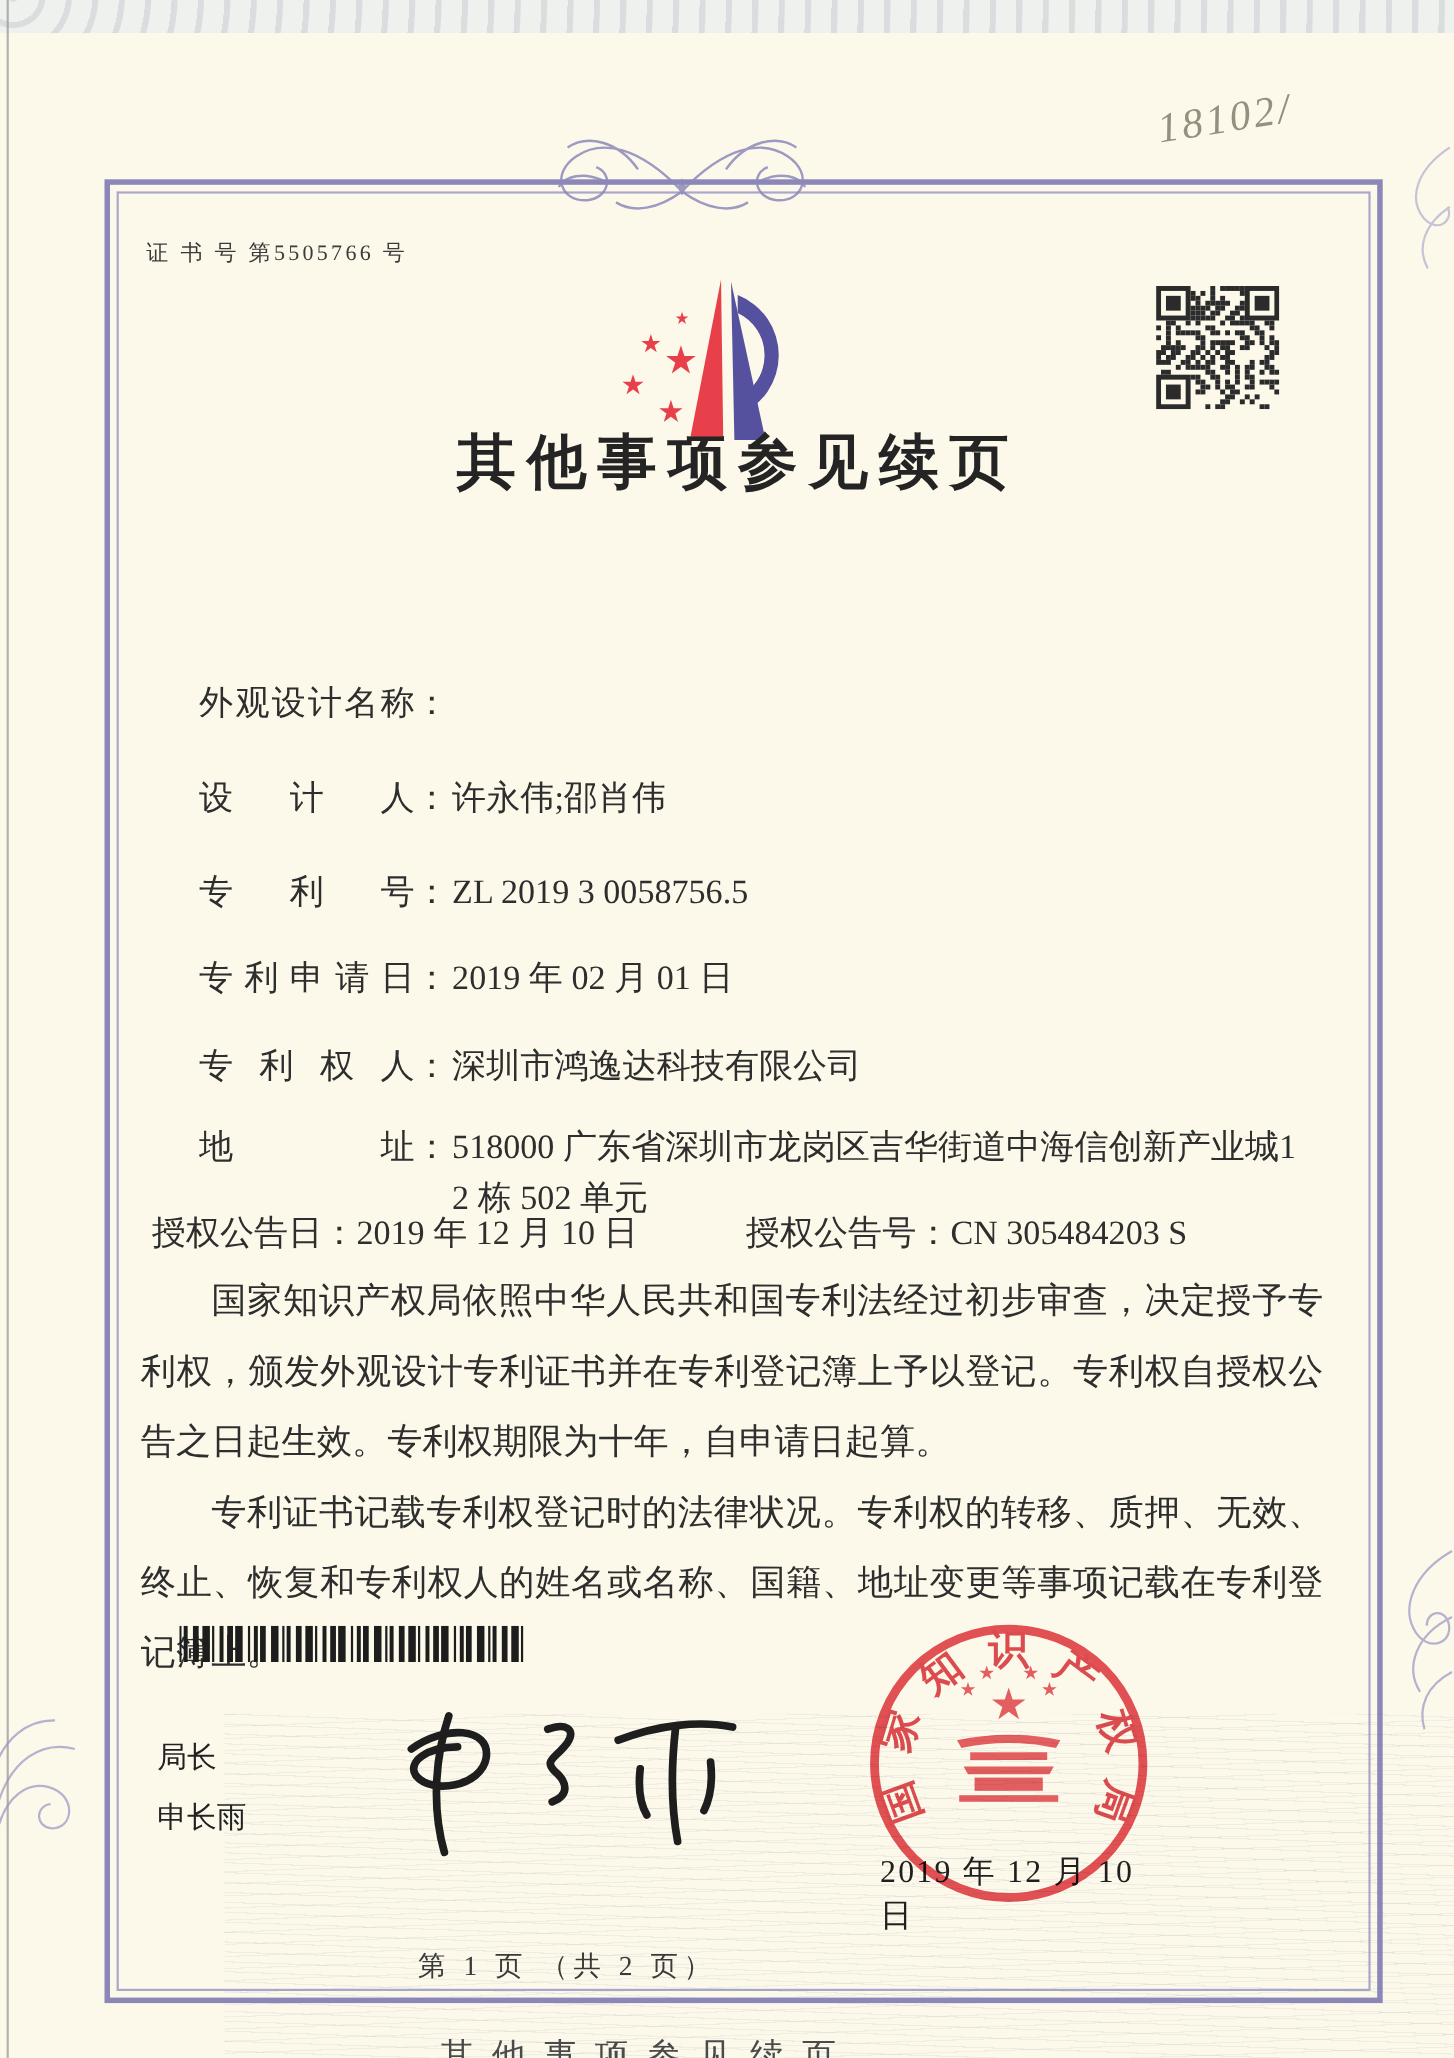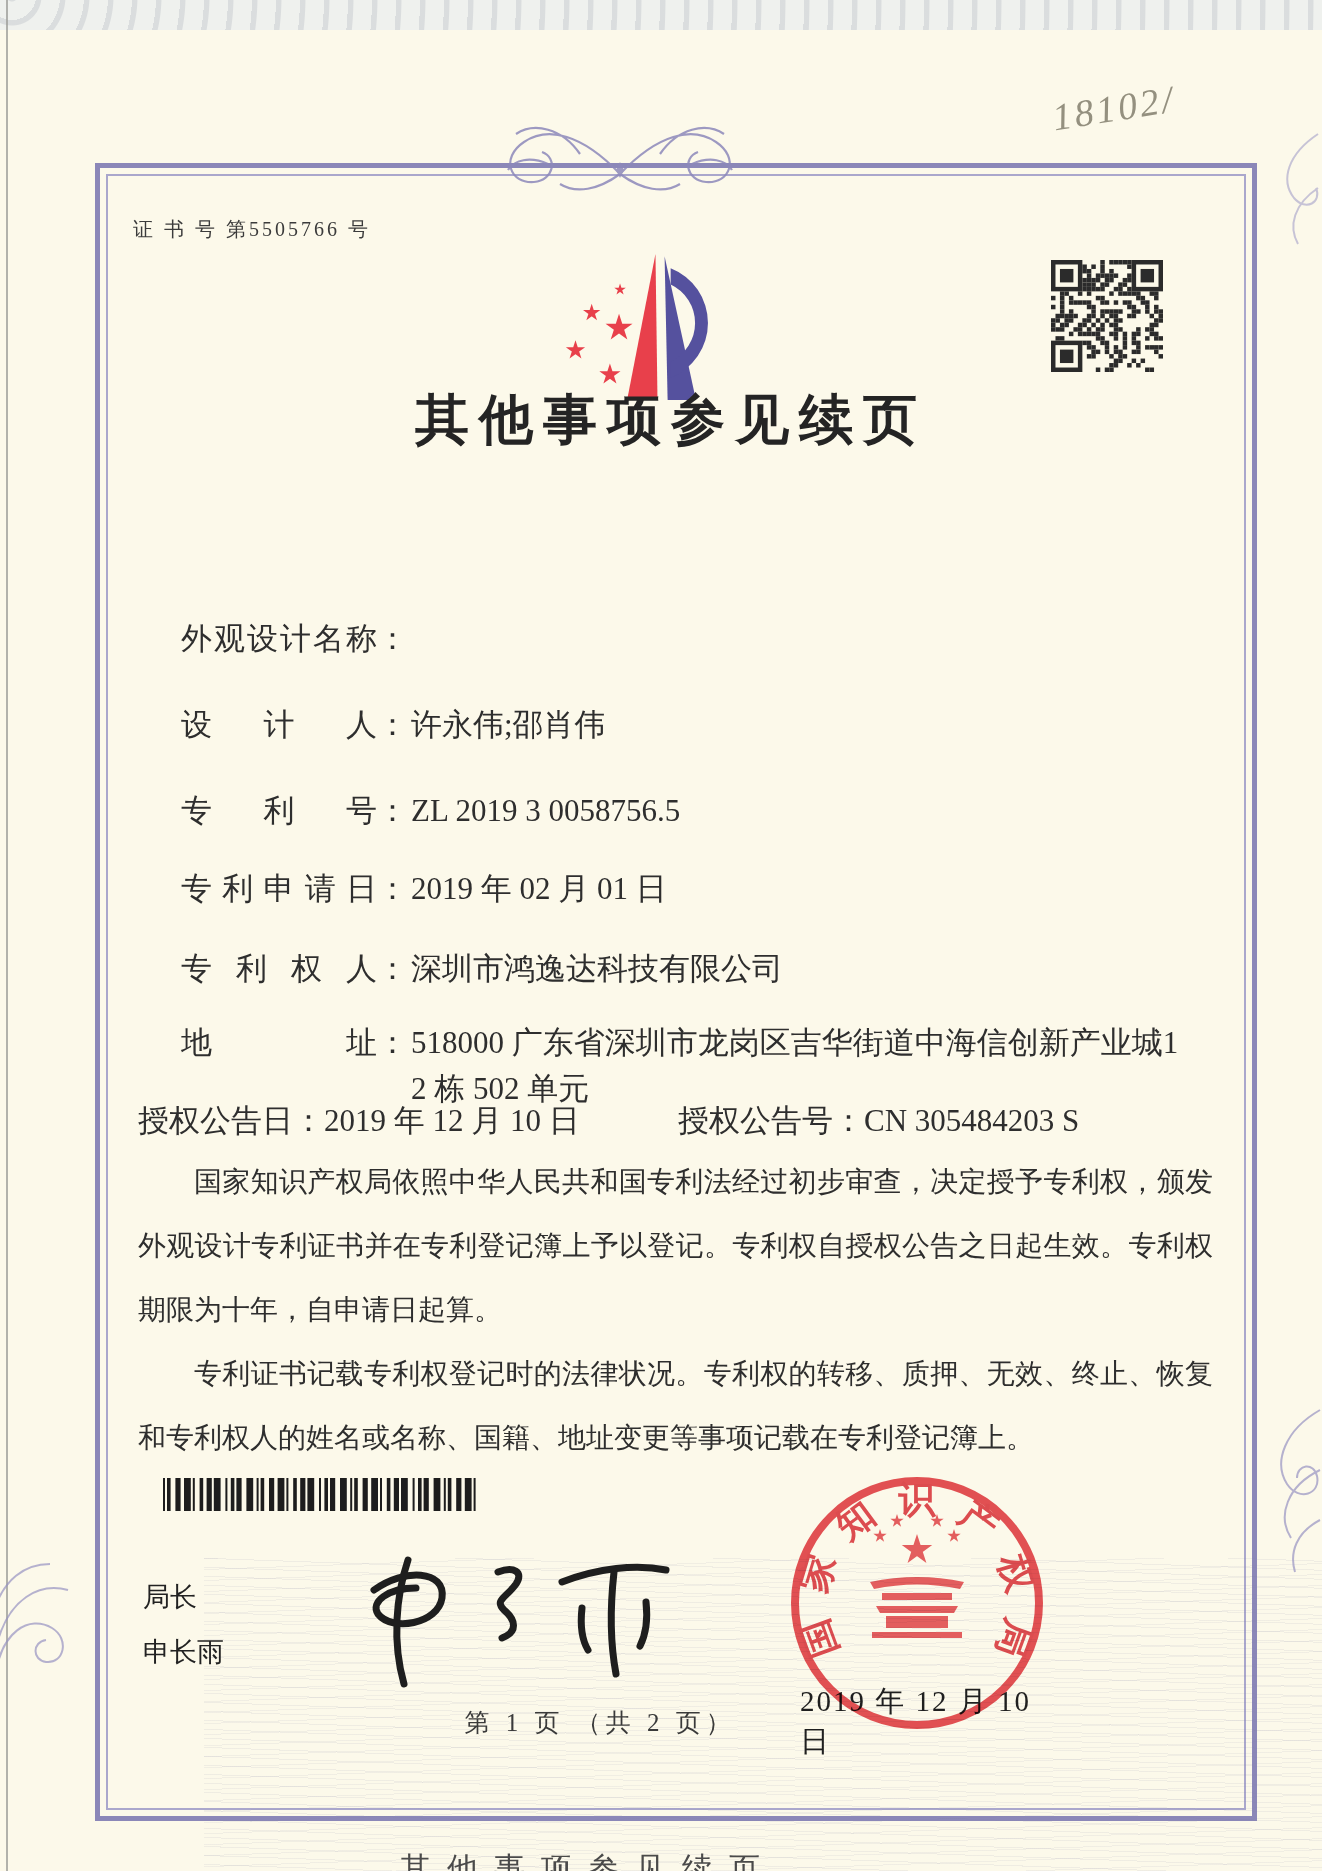--- a/index.html
+++ b/index.html
@@ -29,31 +29,31 @@
   .title{position:absolute;left:95px;top:384px;width:1152px;text-align:center;
     font-size:54px;font-weight:bold;letter-spacing:10px;color:#242424;}
   .fields{position:absolute;left:138px;top:600px;width:1080px;font-size:31px;}
   .frow{position:absolute;left:0;display:flex;width:1080px;line-height:46px;margin-left:43px;}
   .flabel{display:inline-block;width:196px;text-align:justify;text-align-last:justify;}
   .fcolon{display:inline-block;width:34px;}
   .fvalue{flex:1;white-space:pre-line;}
   .r1{top:16px}.r2{top:102px}.r3{top:188px}.r4{top:266px}.r5{top:346px}.r6{top:420px}
   .grant{position:absolute;top:498px;left:0;width:1080px;line-height:46px;}
   .grant .pair2{position:absolute;left:540px;top:0;}
-  .paras{position:absolute;left:138px;top:1150px;width:1075px;font-size:28px;
+  .paras{position:absolute;left:128px;top:1150px;width:1075px;font-size:32px;
     line-height:64px;text-align:justify;}
   .paras p{margin:0;text-indent:2em;}
   .barcode{position:absolute;left:163px;top:1478px;}
   .officer{position:absolute;left:143px;top:1570px;font-size:27px;line-height:55px;color:#222;}
   .signature{position:absolute;left:330px;top:1538px;}
   .seal-date{position:absolute;left:800px;top:1682px;width:260px;font-size:29px;
     letter-spacing:2px;color:#1f1f1f;z-index:3;}
   .seal{position:absolute;left:780px;top:1466px;z-index:4;mix-blend-mode:multiply;opacity:.93;}
   .seal-ch{font-size:37px;font-weight:bold;fill:#dd4049;font-family:"Liberation Serif",serif;}
-  .footer-page{position:absolute;left:380px;top:1706px;width:440px;text-align:center;
+  .footer-page{position:absolute;left:380px;top:1770px;width:440px;
     font-size:25px;letter-spacing:5px;color:#3a3a3a;}
   .cutoff{position:absolute;left:400px;top:1848px;font-size:31px;letter-spacing:16px;color:#4a4a4a;}
 </style>
 </head>
 <body>
 
 <div class="page">
 
   <div class="scan-band"></div>
   <div class="scan-edge"></div>

